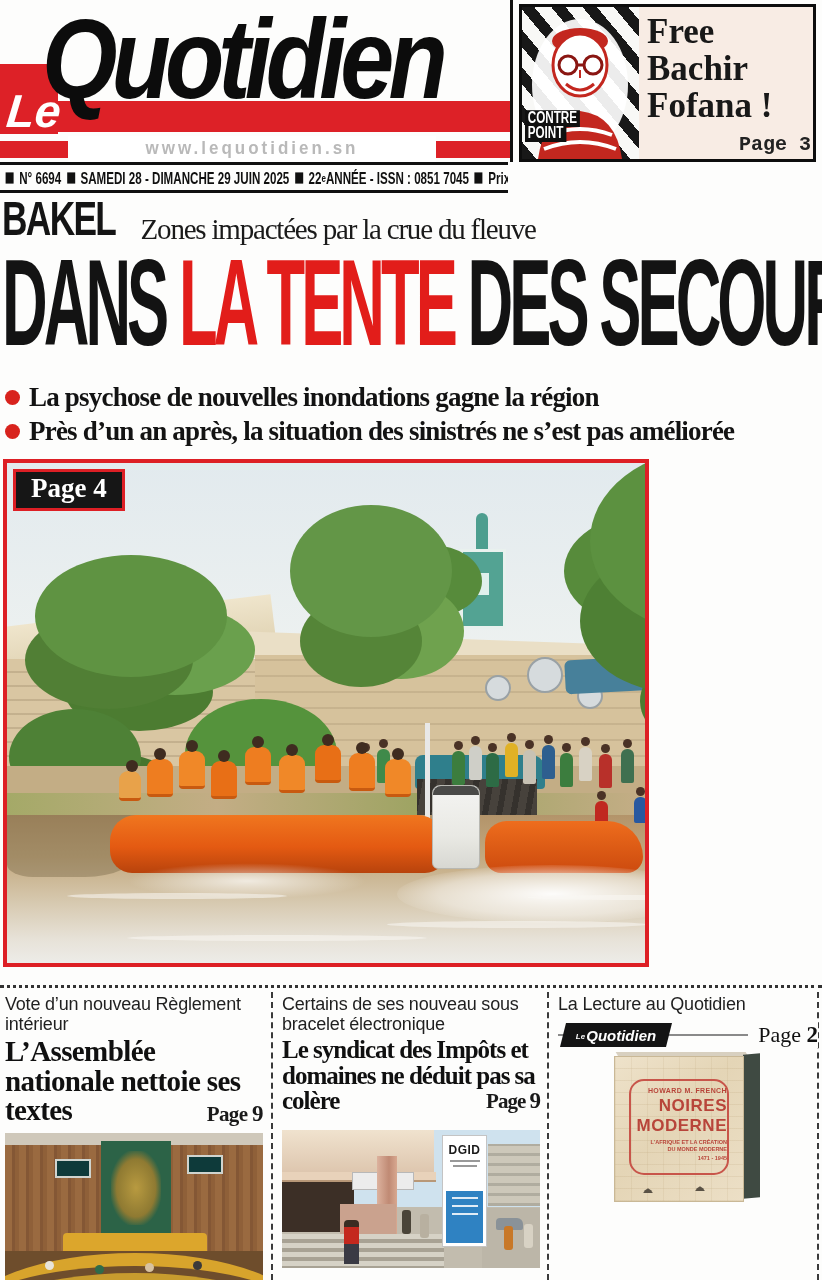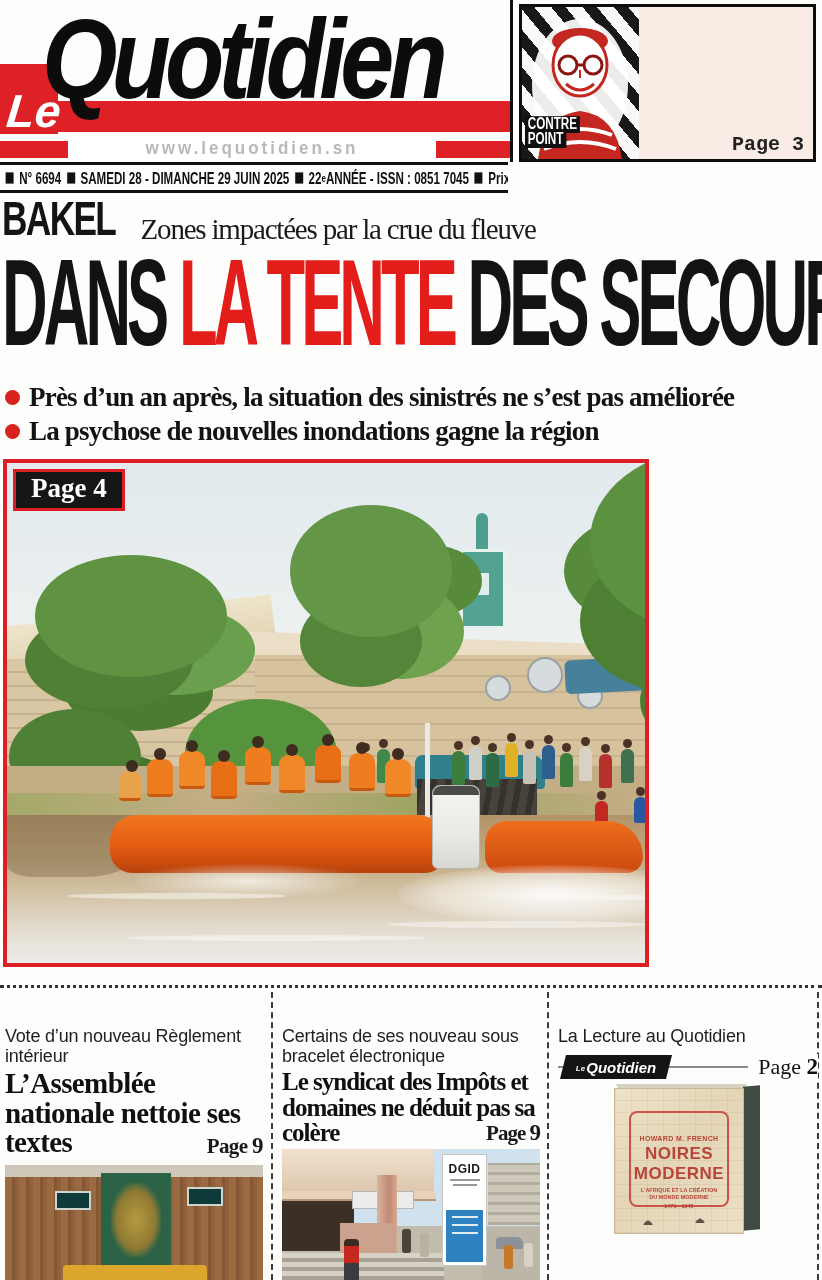--- a/index.html
+++ b/index.html
@@ -24,21 +24,21 @@
   .info-inner { display:flex; align-items:center; white-space:nowrap; font-weight:bold; font-size:14.5px;
                 transform:scale(0.80,1.12); transform-origin:left center; color:#101010; }
   .sq { display:inline-block; width:10px; height:10px; background:#101010; margin:0 7px; flex:none; }
   .sup-e { font-size:10px; vertical-align:super; font-weight:bold; }
   .mast-vline { left:510px; top:0; width:3px; height:162px; background:#101010; }
 
   
   .contre { left:519px; top:4px; width:297px; height:158px; border:3px solid #0d0d0d; background:#f8ece4; display:flex; }
   .cp-left { width:117px; position:relative; flex:none; overflow:hidden;
              background:repeating-linear-gradient(50deg,#181818 0 11px,#f8f8f6 11px 24px); }
-  .cp-label { position:absolute; left:3px; bottom:11px; z-index:3; }
+  .cp-label { position:absolute; left:3px; bottom:17px; z-index:3; }
   .cp-label span { display:block; width:max-content; background:#101010; color:#fff; font-weight:bold;
                    font-size:13px; line-height:14px; padding:0 3px; transform:scale(0.9,1.2);
                    transform-origin:left bottom; margin-top:1px; }
   .cp-right { flex:1; position:relative; padding:6px 8px; }
   .cp-title { font-family:"Liberation Serif", serif; font-weight:bold; font-size:35px; line-height:1.06;
               color:#181818; width:165px; }
   .cp-page { position:absolute; right:9px; bottom:3px; font-family:Liberation Mono, monospace;
              font-weight:bold; font-size:20px; color:#222; }
 
   
@@ -114,21 +114,21 @@
            background:radial-gradient(ellipse at center, rgba(255,255,255,.95) 0%, rgba(255,255,255,.45) 52%, transparent 75%); }
   .wake2 { left:120px; top:400px; width:240px; height:36px; border-radius:50%;
            background:radial-gradient(ellipse at center, rgba(255,255,255,.7) 0%, transparent 70%); }
   .page4 { left:6px; top:6px; background:#161616; border:3px solid #dd1f25; color:#fff; z-index:5;
            font-family:"Liberation Serif", serif; font-weight:bold; font-size:27px; padding:1px 15px 4px; }
 
   
   .h-dash { left:0; top:985px; width:822px; border-top:3px dotted #333; }
   .v-dash { top:992px; height:288px; border-left:2.5px dashed #3a3a3a; }
   .col { position:absolute; top:994px; width:260px; }
-  .story-kicker { font-size:18px; color:#1f1f1f; letter-spacing:-0.2px; line-height:1.12; margin-bottom:3px;margin-top:32px; }
+  .story-kicker { font-size:18px; color:#1f1f1f; letter-spacing:-0.2px; line-height:1.12; margin-bottom:3px; }
   .story-headline { font-family:"Liberation Serif", serif; font-weight:bold; color:#101010; position:relative;
                     line-height:1.02; }
   .hl1 { font-size:29px; letter-spacing:-0.6px; }
   .hl2 { font-size:25px; letter-spacing:-1px; }
   .hl3 { font-size:28px; letter-spacing:-1px; }
   .story-page { position:absolute; right:2px; bottom:1px; font-family:"Liberation Serif", serif; font-size:21px; color:#1a1a1a; }
   .story-page b { font-size:23px; }
 
   
   .photo-assembly { margin-top:7px; width:258px; height:170px; position:relative; overflow:hidden;
@@ -139,21 +139,21 @@
         background:radial-gradient(ellipse at center,#b89a40 0%,#8f7a32 55%,transparent 75%); }
   .asm-tv { background:#0e3a3a; border:2px solid #cfd4cf; }
   .asm-rostrum { left:58px; top:100px; width:144px; height:22px; background:#dca62c; border-radius:4px; }
   .asm-steps { left:103px; top:119px; width:56px; height:22px;
         background:repeating-linear-gradient(180deg,#a32638 0 5px,#8c1f2e 5px 8px); }
   .asm-floor { left:0; top:118px; width:258px; height:52px; background:#6e4d2c; }
   .asm-ring { position:absolute; border-radius:50%; }
   .asm-dot { position:absolute; width:9px; height:9px; border-radius:50%; }
 
   
-  .photo-dgid { margin-top:3px; width:258px; height:138px; position:relative; overflow:hidden;
+  .photo-dgid { margin-top:16px; width:258px; height:138px; position:relative; overflow:hidden;
         background:linear-gradient(180deg,#cfe2ee 0 56%,#c2bcae 56% 100%); }
   .dg-canopy { left:0; top:0; width:152px; height:46px; background:linear-gradient(180deg,#f0e2ce,#dcc4ac); }
   .dg-edge { left:0; top:42px; width:154px; height:10px; background:#e8d2ba; border-bottom:2px solid #b89878; }
   .dg-dark { left:0; top:22px; width:72px; height:80px; background:#3c2f26; }
   .dg-col { left:95px; top:26px; width:20px; height:80px; background:linear-gradient(90deg,#dcb29e,#c08a74 60%,#d8a890); }
   .dg-banner { left:70px; top:42px; width:62px; height:18px; background:#ececec; border:1px solid #b8b8b8; }
   .dg-ped { left:58px; top:74px; width:56px; height:34px; background:#caa28e; }
   .dg-steps { left:0; top:104px; width:162px; height:34px;
         background:repeating-linear-gradient(180deg,#d6d2c6 0 5px,#a8a294 5px 9px); }
   .dg-sign { left:160px; top:5px; width:45px; height:112px; background:#fff; border:1px solid #c4c4c4; z-index:3; }
@@ -182,21 +182,21 @@
   .book-wrap { position:relative; margin-top:4px; height:150px; }
   .book { position:absolute; left:56px; top:0; width:146px; height:150px; }
   .book-spine { position:absolute; right:0; top:2px; width:17px; height:144px; background:#3f4a42; transform:skewY(-5deg); }
   .book-top { position:absolute; left:4px; top:0; width:130px; height:8px; background:#d8d0c0; transform:skewX(30deg); }
   .book-front { position:absolute; left:0; top:4px; width:130px; height:146px; border:1px solid #c9b896;
         background:linear-gradient(135deg,#eee2ca 0%,#e4d5b6 45%,#ecdfc6 100%);
         background-image:repeating-linear-gradient(0deg, rgba(160,130,80,.12) 0 1px, transparent 1px 12px),
                          repeating-linear-gradient(90deg, rgba(160,130,80,.10) 0 1px, transparent 1px 16px),
                          linear-gradient(135deg,#eee2ca 0%,#e4d5b6 45%,#ecdfc6 100%); }
   .book-frame { position:absolute; left:14px; right:14px; top:22px; bottom:26px; border:2px solid #c8554a;
-        border-radius:8px; text-align:center; color:#b8453a; padding-top:22px; }
+        border-radius:15px; text-align:right; color:#b8453a; padding-top:6px; }
   .bk-author { font-size:7px; font-weight:bold; letter-spacing:.4px; }
   .bk-title { font-size:17px; font-weight:bold; line-height:1.02; letter-spacing:.5px; margin-top:3px; }
   .bk-sub { font-size:5.5px; font-weight:bold; margin-top:4px; line-height:1.3; }
   .bk-years { font-size:5.5px; font-weight:bold; margin-top:2px; }
   .bk-ship { position:absolute; bottom:8px; width:10px; height:5px; background:#5a5246; clip-path:polygon(0 100%,20% 40%,50% 0,80% 40%,100% 100%); }
 </style>
 </head>
 <body>
 
 <div class="page">
@@ -240,40 +240,41 @@
         <path d="M16 152 Q22 108 58 104 Q94 108 100 152 Z" fill="#c3271f"></path>
         <path d="M26 128 Q58 116 90 128" fill="none" stroke="#fff" stroke-width="4"></path>
         <path d="M22 142 Q58 128 94 142" fill="none" stroke="#fff" stroke-width="4"></path>
       </svg>
       <div class="cp-label">
         <span>CONTRE</span>
         <span>POINT</span>
       </div>
     </div>
     <div class="cp-right">
+      <div class="cp-title">Free Bachir Fofana !</div>
       <div class="cp-page">Page 3</div>
     </div>
   </div>
 
   <div class="abs kicker">
     <span class="kicker-tag">BAKEL</span>
     <span class="kicker-text">Zones impactées par la crue du fleuve</span>
   </div>
   <div class="abs main-headline">
     <span class="hl"><span>DANS </span><span class="hl-red">LA TENTE</span><span> DES SECOURS</span></span>
   </div>
 
   <div class="abs bullets">
     <div class="bullet-row">
       <span class="bullet-dot"></span>
-      <span class="bullet-text">Près d’un an après, la situation des sinistrés ne s’est pas améliorée</span>
+      <span class="bullet-text">La psychose de nouvelles inondations gagne la région</span>
     </div>
     <div class="bullet-row">
       <span class="bullet-dot"></span>
-      <span class="bullet-text">La psychose de nouvelles inondations gagne la région</span>
+      <span class="bullet-text">Près d’un an après, la situation des sinistrés ne s’est pas améliorée</span>
     </div>
   </div>
 
   <div class="abs lead-photo">
 
     <div class="abs bld-left-roof"></div>
     <div class="abs bld-left"></div>
     <div class="abs bld-mid-roof"></div>
     <div class="abs bld-mid"></div>
     <div class="abs dark-door"></div>

